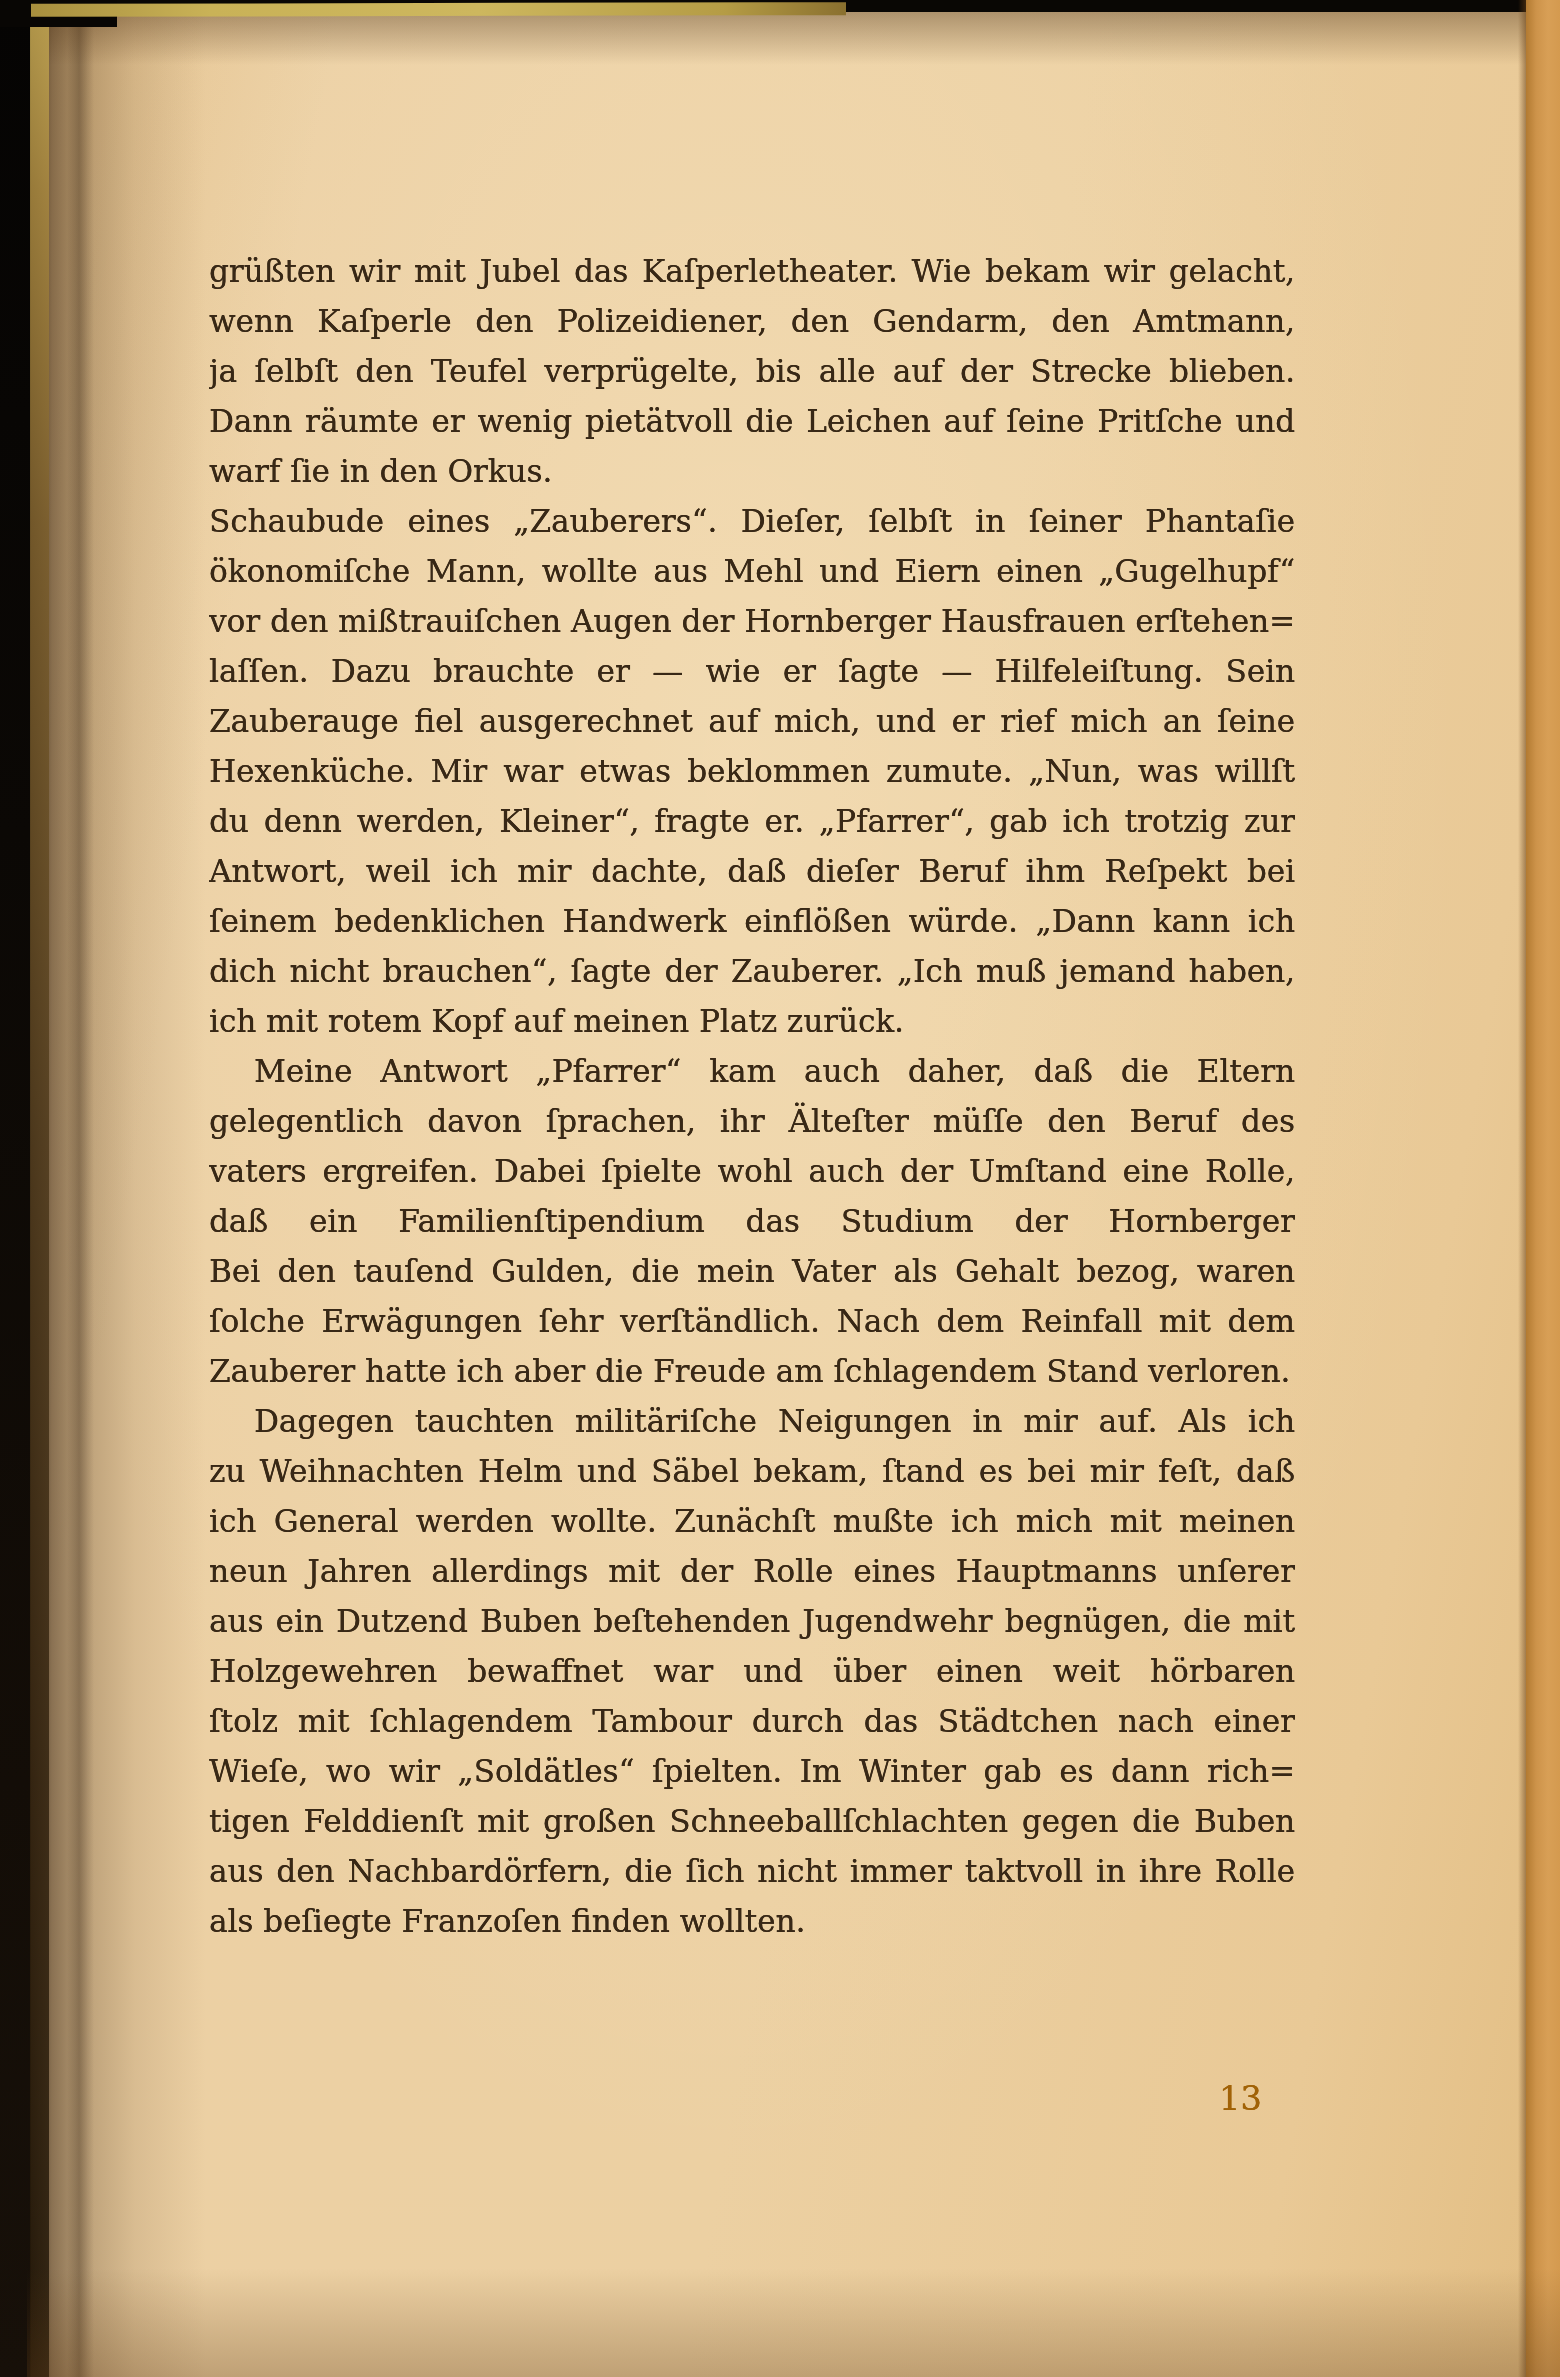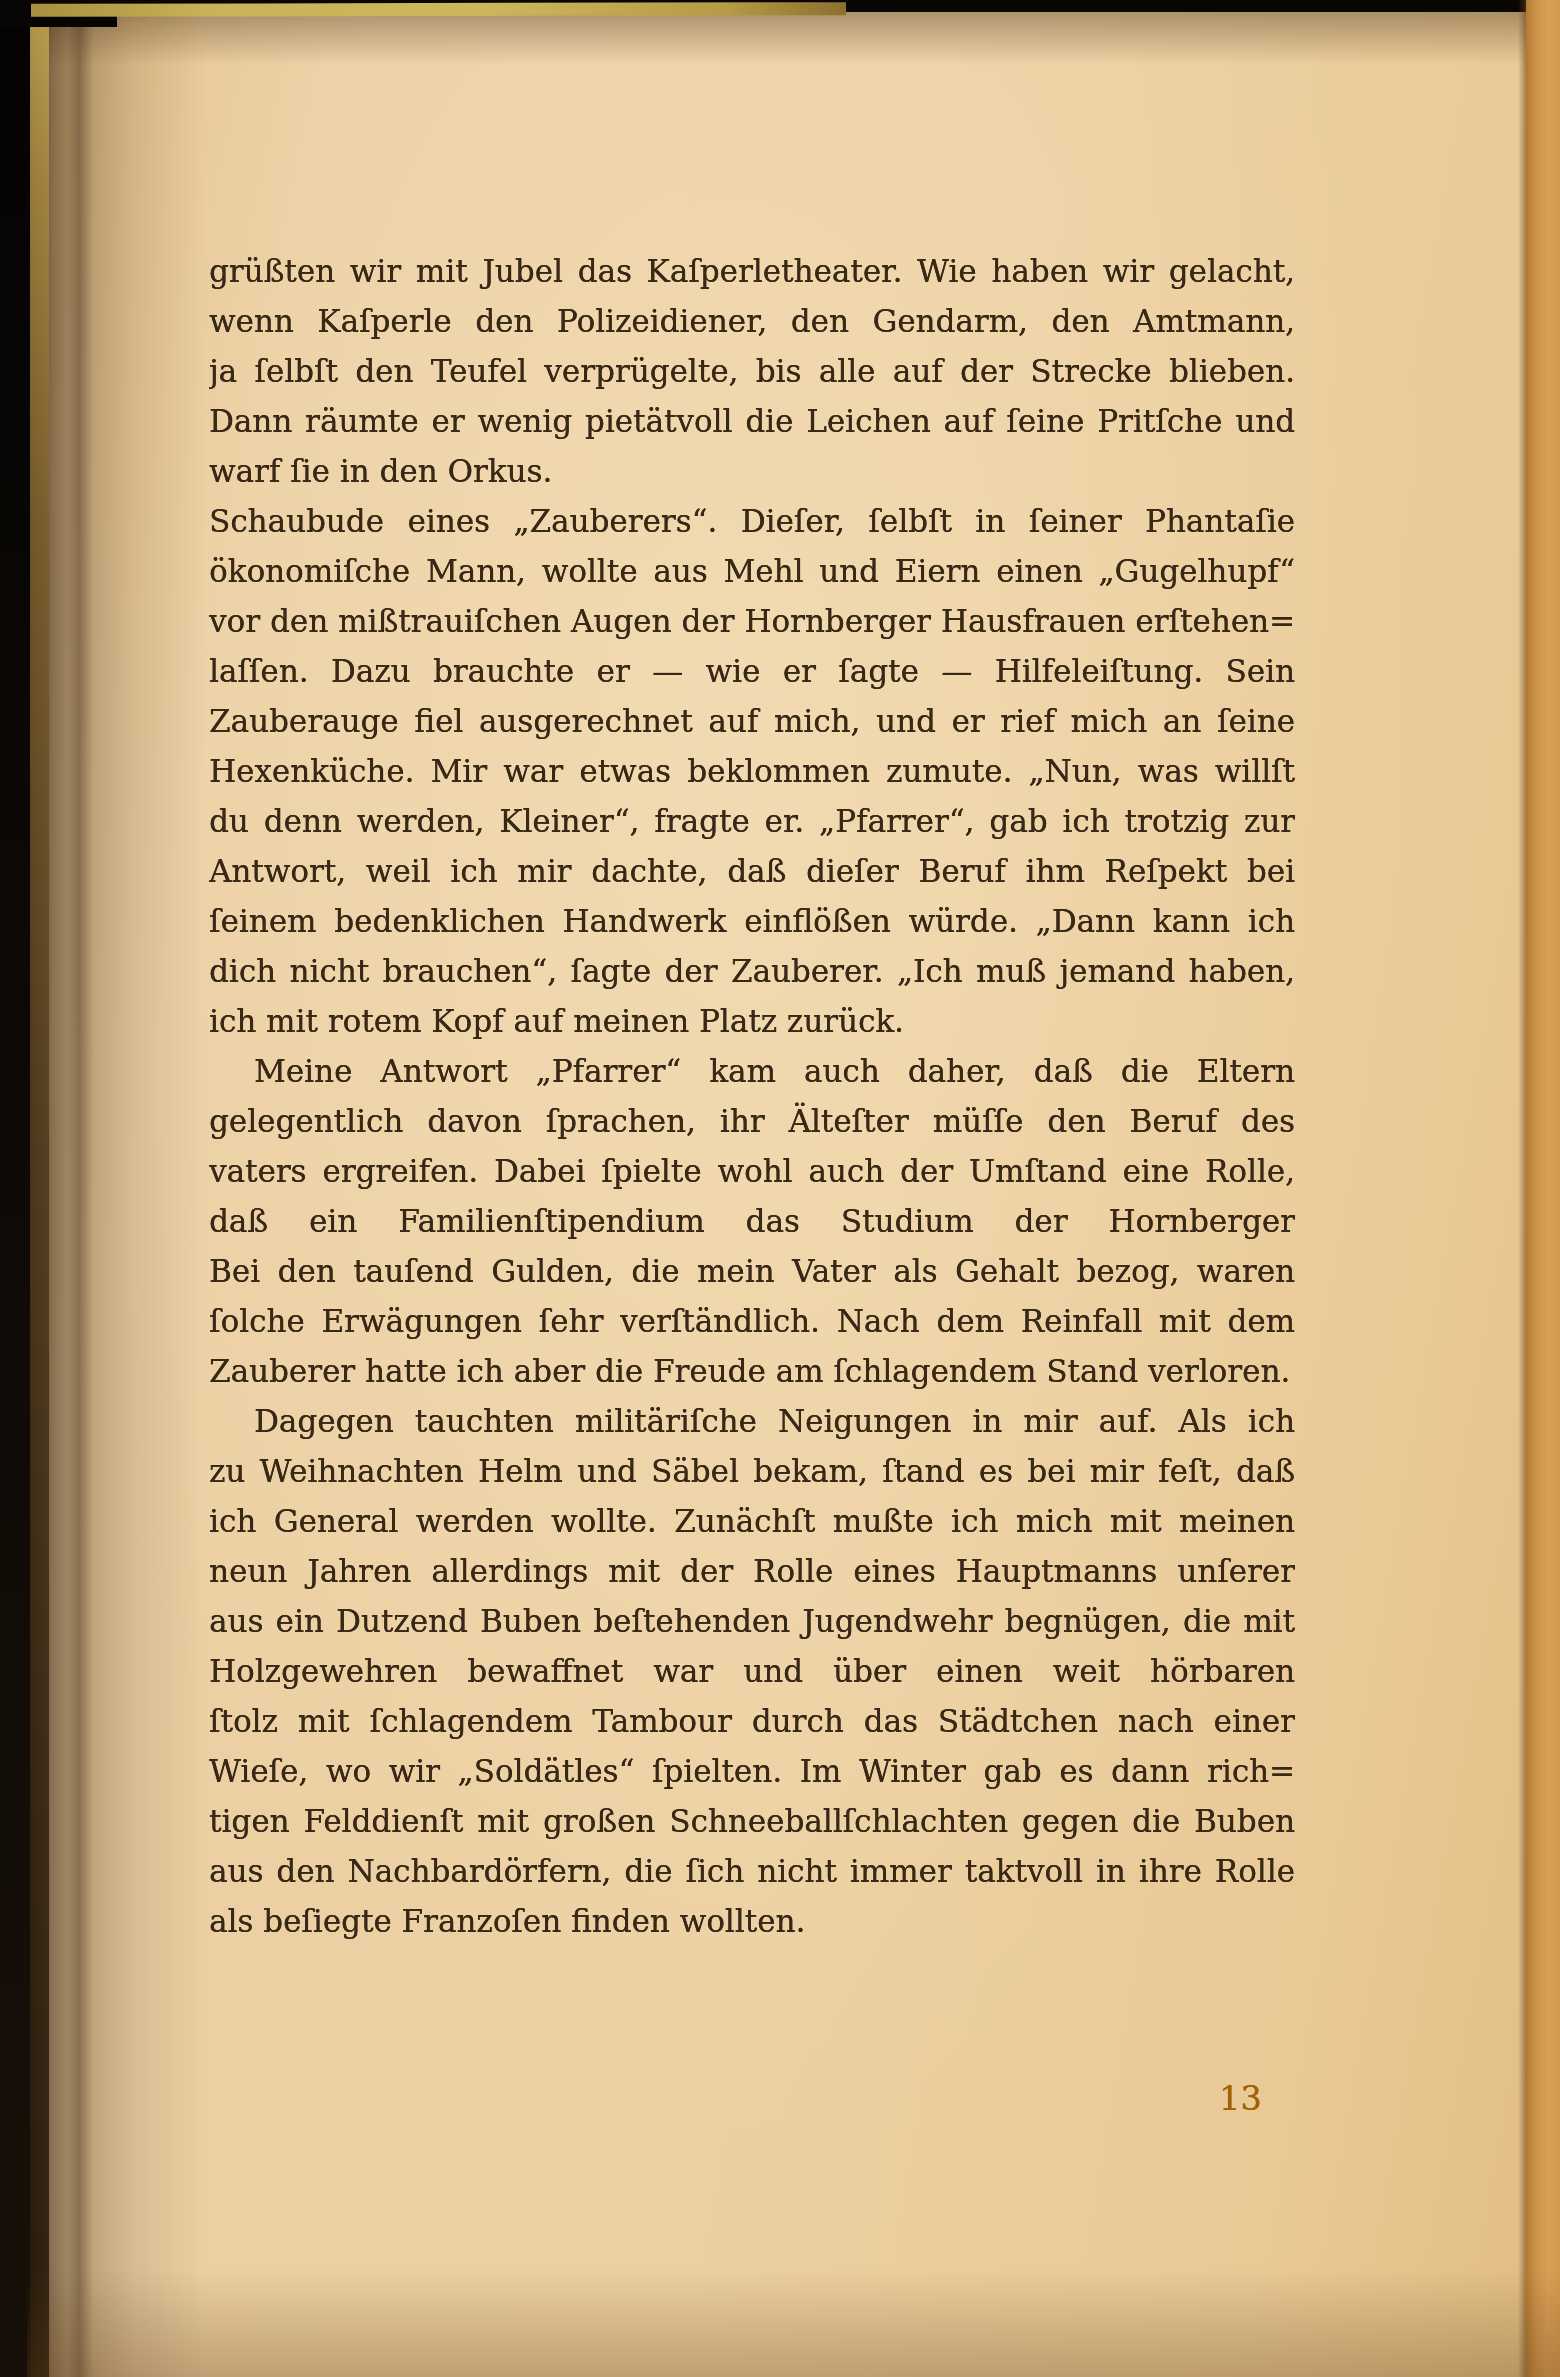--- a/index.html
+++ b/index.html
@@ -152,21 +152,21 @@
   <div class="left-pages"></div>
   <div class="top-bar"></div>
   <div class="top-corner"></div>
   <div class="top-pages"></div>
   <div class="right-seam"></div>
   <div class="right-edge"></div>
   <div class="bottom-vignette"></div>
 
   <div class="text-block">
       <div class="paragraph">
-        <div class="line">grüßten wir mit Jubel das Kaſperletheater. Wie haben wir gelacht,</div>
+        <div class="line">grüßten wir mit Jubel das Kaſperletheater. Wie bekam wir gelacht,</div>
         <div class="line">wenn Kaſperle den Polizeidiener, den Gendarm, den Amtmann,</div>
         <div class="line">ja ſelbſt den Teufel verprügelte, bis alle auf der Strecke blieben.</div>
         <div class="line">Dann räumte er wenig pietätvoll die Leichen auf ſeine Pritſche und</div>
         <div class="line last">warf ſie in den Orkus.</div>
       </div>
       <div class="paragraph">
         <div class="line">Schaubude eines „Zauberers“. Dieſer, ſelbſt in ſeiner Phantaſie</div>
         <div class="line">ökonomiſche Mann, wollte aus Mehl und Eiern einen „Gugelhupf“</div>
         <div class="line">vor den mißtrauiſchen Augen der Hornberger Hausfrauen erſtehen=</div>
         <div class="line">laſſen. Dazu brauchte er — wie er ſagte — Hilfeleiſtung. Sein</div>

